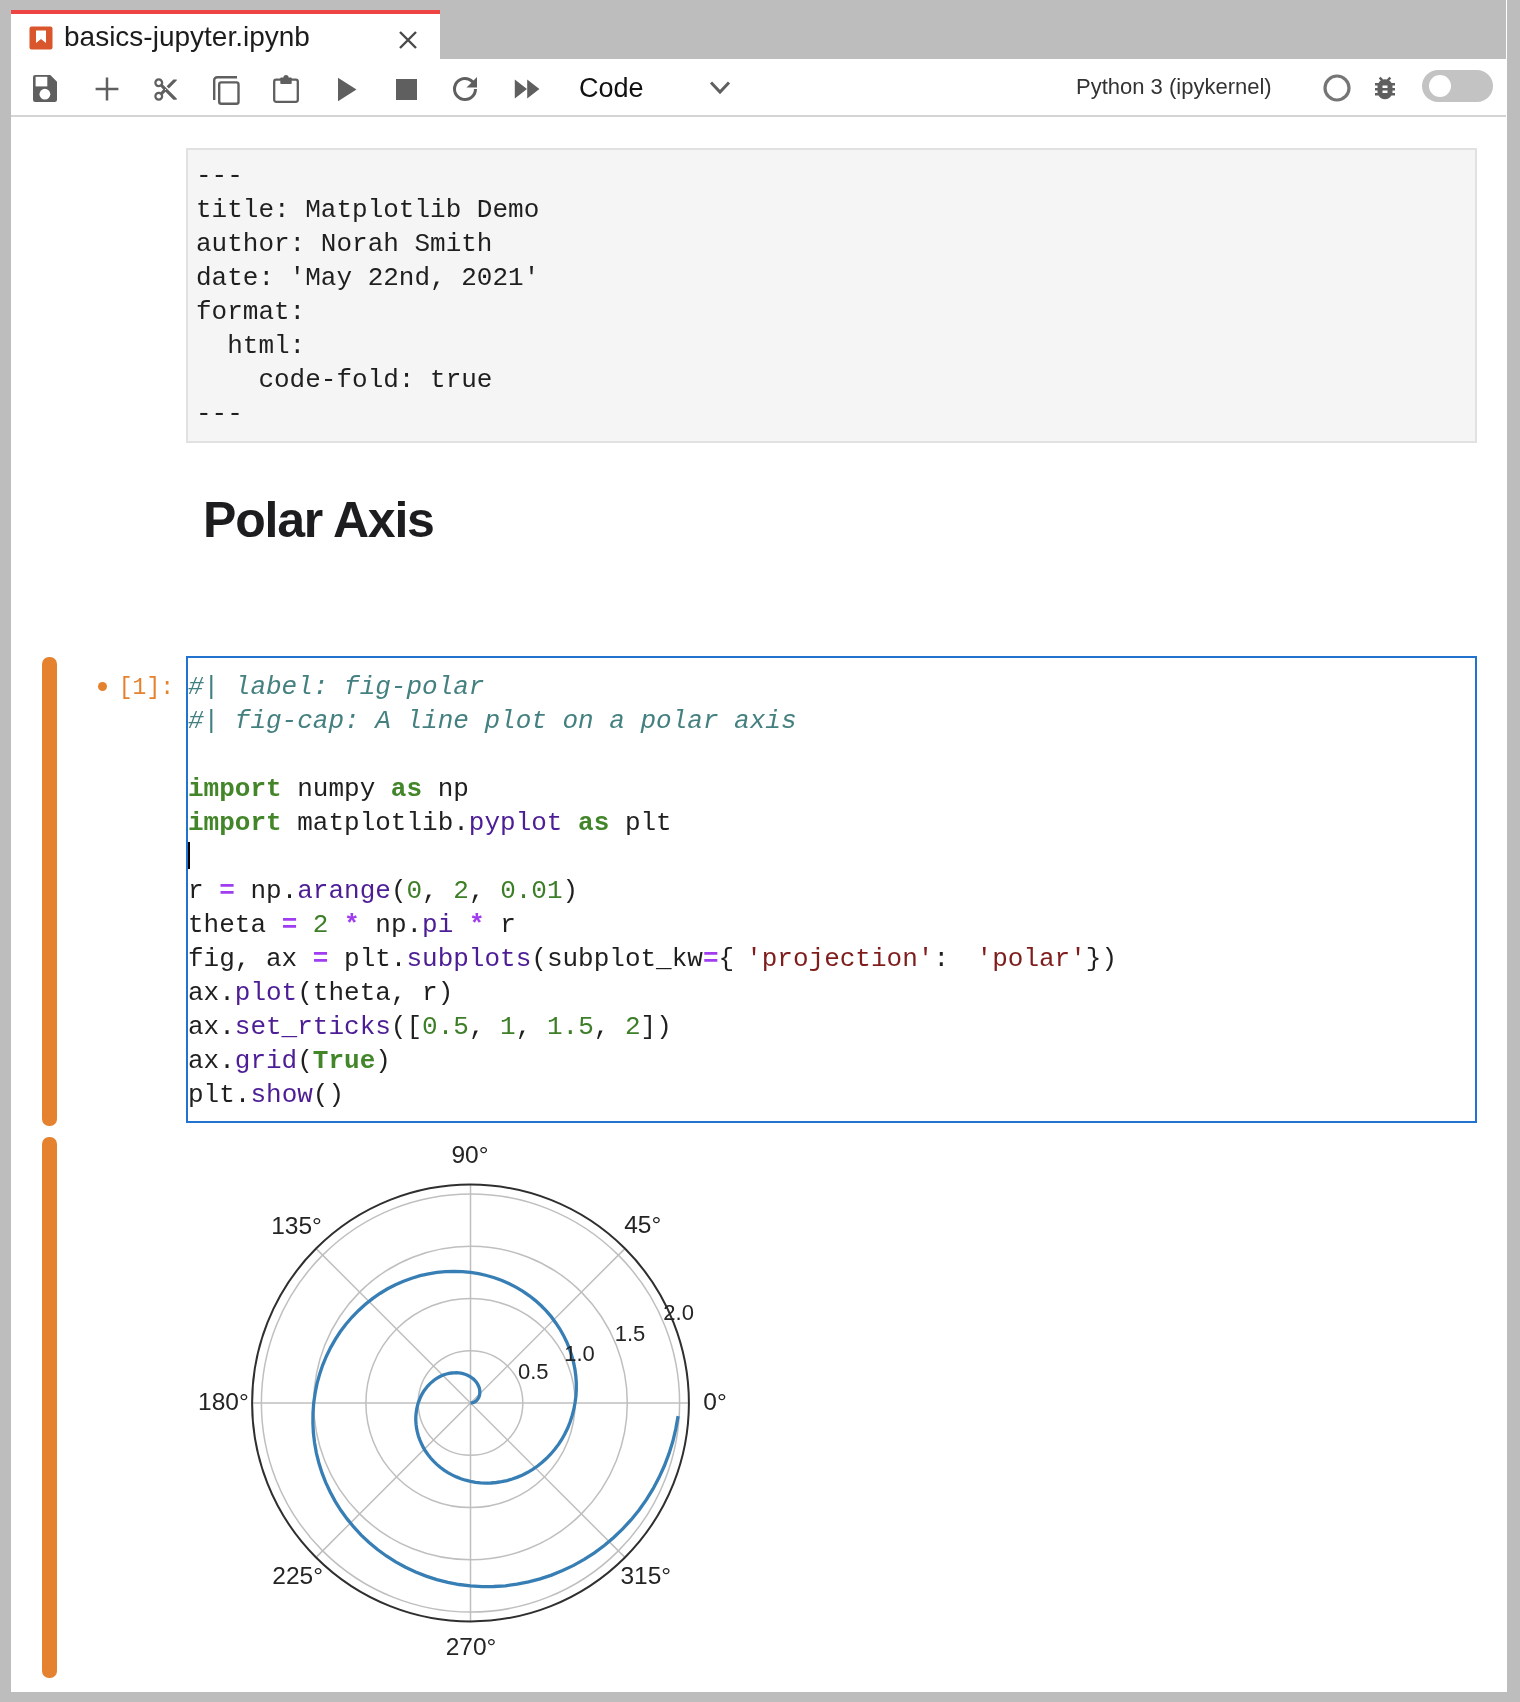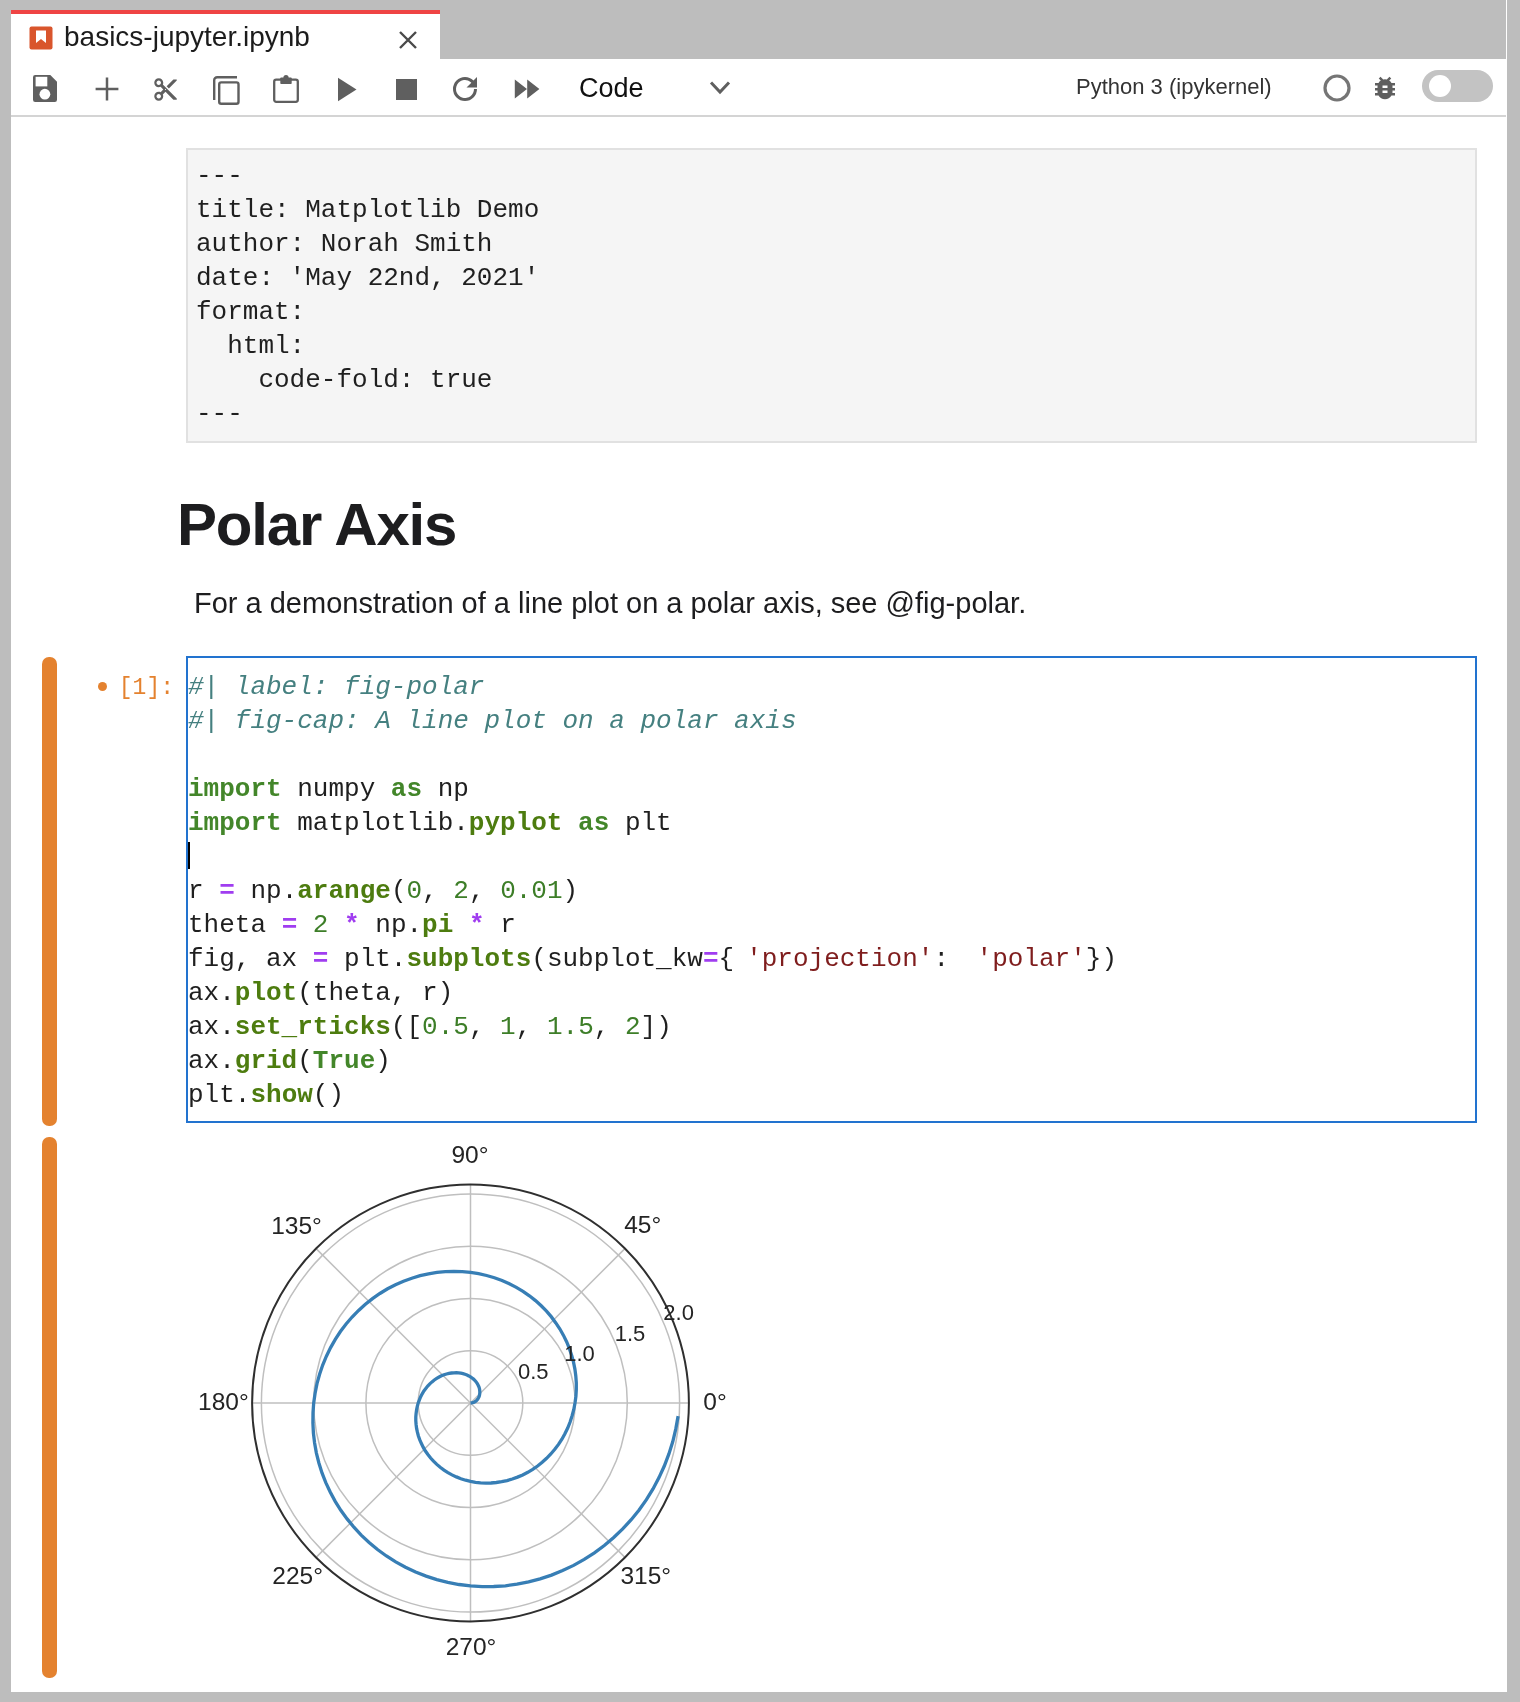--- a/index.html
+++ b/index.html
@@ -9,28 +9,28 @@
 #tab { position:absolute; left:0; top:10px; width:429px; height:49px; background:#fff; border-top:4px solid #ef4444; }
 #tabicon { position:absolute; left:18px; top:12px; }
 #tabtitle { position:absolute; left:53px; top:7px; font-size:28px; color:#1c1c1c; }
 #toolbar { position:absolute; left:0; top:59px; width:1495px; height:69px; background:#fff; }
 #divider { position:absolute; left:0; top:115px; width:1495px; height:2px; background:#d4d4d4; }
 .ticon { position:absolute; top:62px; }
 #codesel { position:absolute; left:568px; top:14px; font-size:27px; color:#111; }
 #kernel { position:absolute; left:1065px; top:15px; font-size:22px; color:#333; }
 #yaml { position:absolute; left:175px; top:148px; width:1291px; height:295px; background:#f5f5f5; border:2px solid #e1e1e1; padding:9px 0 0 8px; }
 pre.mono { font-family:"Liberation Mono",monospace; font-size:26px; line-height:34px; color:#1f1f1f; }
-#h1 { position:absolute; left:166px; top:495px; font-size:60px; font-weight:bold; color:#1d1d1f; line-height:1; letter-spacing:-1.2px; }
+#h1 { position:absolute; left:192px; top:495px; font-size:50px; font-weight:bold; color:#1d1d1f; line-height:1; letter-spacing:-1.2px; }
 #para { position:absolute; left:183px; top:589px; font-size:29px; color:#1d1d1f; line-height:1; }
 #cell { position:absolute; left:175px; top:656px; width:1291px; height:467px; background:#fff; border:2px solid #2273cf; padding:12px 0 0 0; }
 .c { color:#458080; font-style:italic; }
 .k { color:#43862a; font-weight:bold; }
 .n { color:#3d7e28; }
 .o { color:#a03df0; font-weight:bold; }
-.p { color:#4d7c0f;font-weight:bold; }
+.p { color:#4c1d95; }
 .s { color:#7f1d1d;margin-left:12px; }
 #cursor { display:inline-block; width:2px; height:27px; background:#000; vertical-align:text-top; }
 #prompt { position:absolute; left:0px; top:671px; width:163px; text-align:right; font-family:"Liberation Mono",monospace; font-size:23px; line-height:34px; color:#e4822f; }
 #pdot { position:absolute; left:87px; top:682px; width:9px; height:9px; border-radius:50%; background:#e4822f; }
 .obar { position:absolute; left:31px; width:15px; border-radius:7px; background:#e4822f; }
 #bar1 { top:657px; height:469px; }
 #bar2 { top:1137px; height:541px; }
 #plot { position:absolute; left:169px; top:1130px; }
 </style>
 </head>
@@ -100,21 +100,20 @@
       <pre class="mono">---
 title: Matplotlib Demo
 author: Norah Smith
 date: 'May 22nd, 2021'
 format:
   html:
     code-fold: true
 ---</pre>
     </div>
   <div id="h1">Polar Axis</div>
-  <div id="para">For a demonstration of a line plot on a polar axis, see @fig-polar.</div>
   <div id="prompt">[1]:</div>
   <div id="pdot"></div>
   <div id="bar1" class="obar"></div>
   <div id="bar2" class="obar"></div>
   <div id="cell">
       <pre class="mono"><span class="c">#| label: fig-polar</span>
 <span class="c">#| fig-cap: A line plot on a polar axis</span>
 
 <span class="k">import</span> numpy <span class="k">as</span> np
 <span class="k">import</span> matplotlib.<span class="p">pyplot</span> <span class="k">as</span> plt

